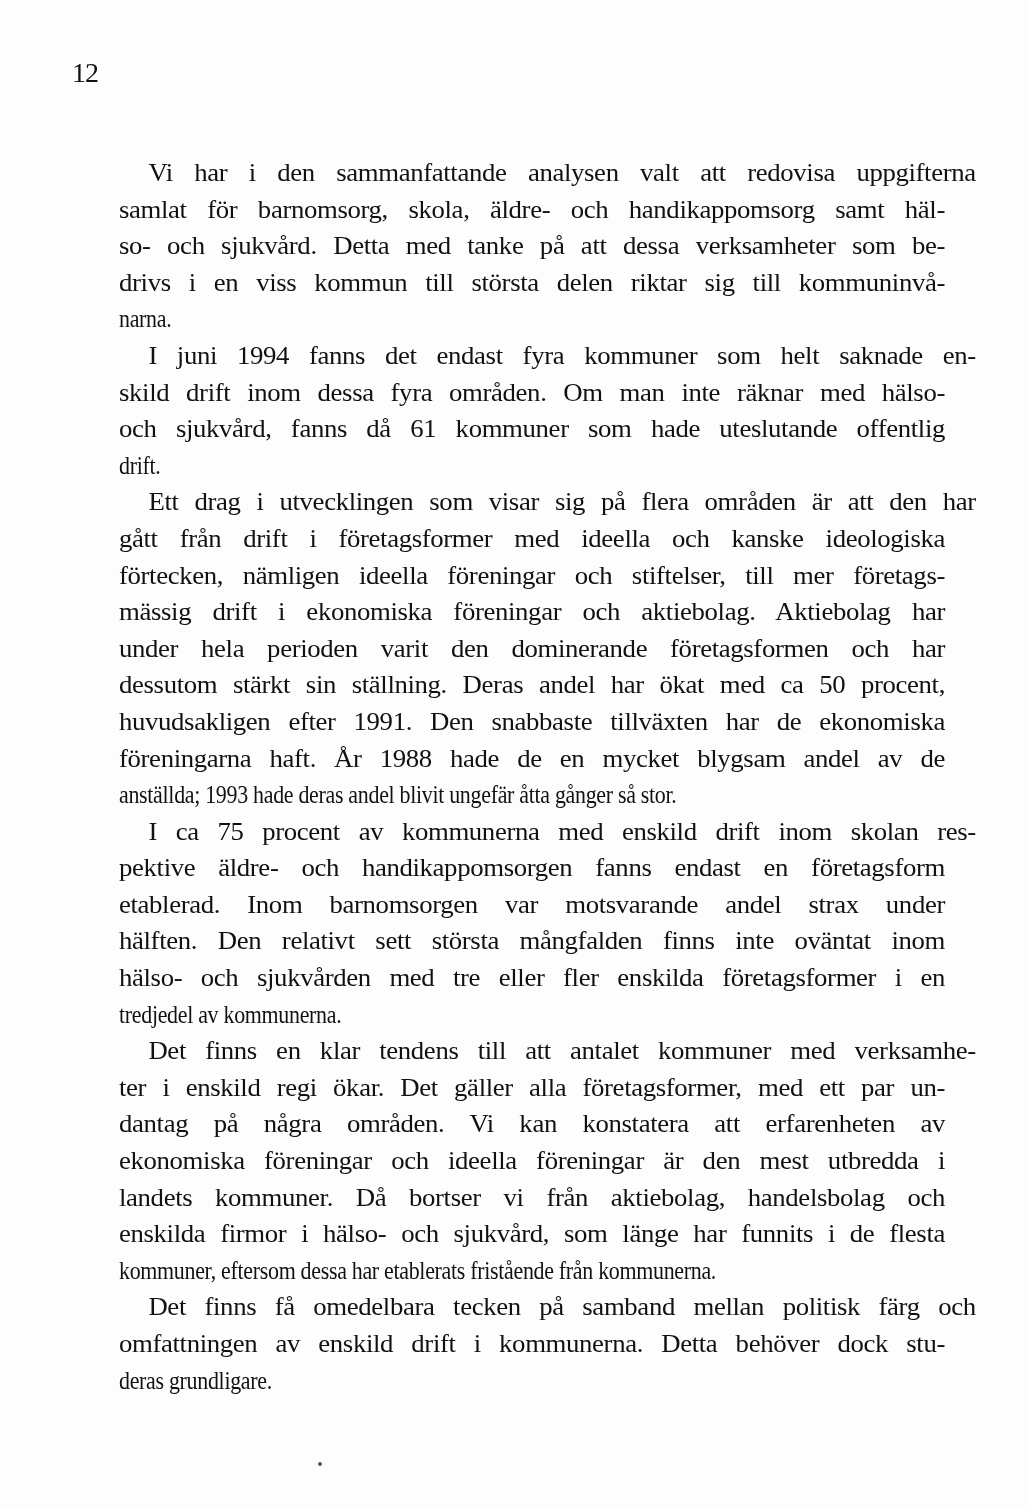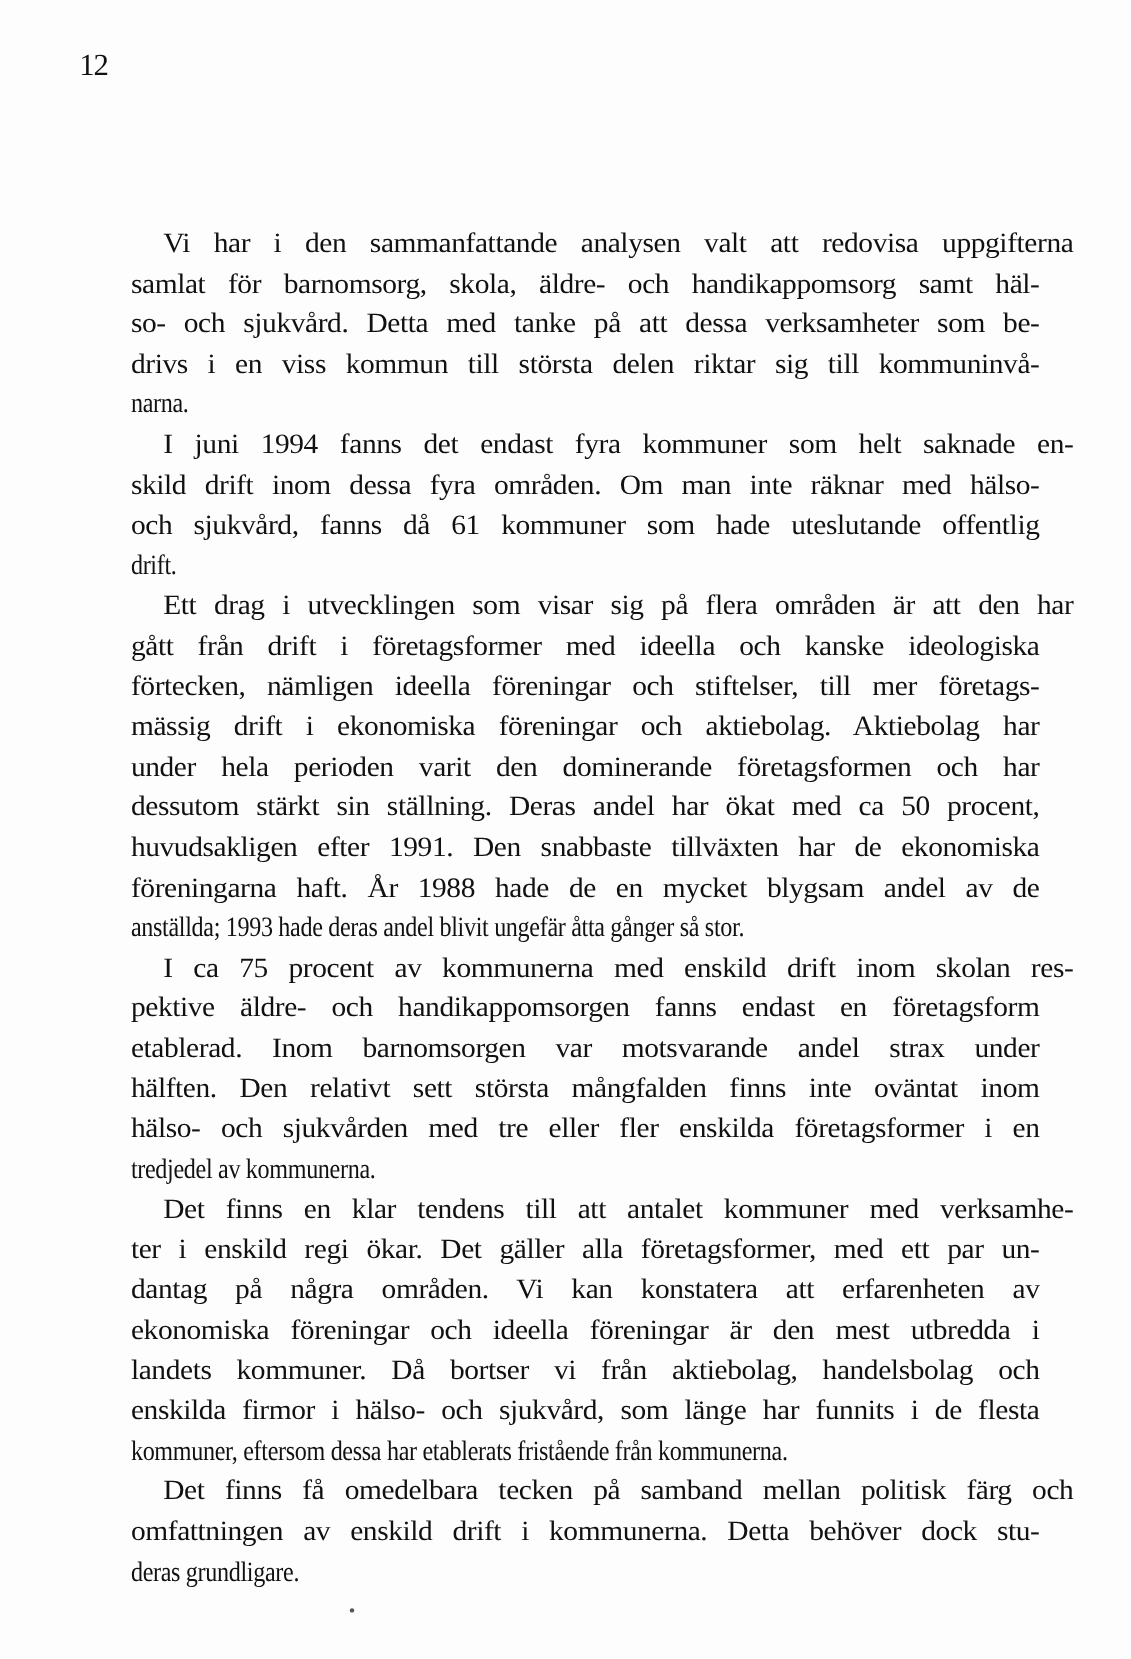--- a/index.html
+++ b/index.html
@@ -1,24 +1,24 @@
 <!DOCTYPE html>
 <html><head>
 <meta charset="utf-8">
 <style>
   html, body { margin: 0; padding: 0; }
   body {
     width: 1028px; height: 1508px; background: #fdfdfd; position: relative; overflow: hidden;
     font-family: "Liberation Serif", "DejaVu Serif", serif; color: #111;
   }
   .page-number {
-    position: absolute; left: 72px; top: 44px; font-size: 28px; letter-spacing: -1px;
+    position: absolute; left: 72px; top: 57px; font-size: 28px; letter-spacing: -1px;
   }
   .body-text {
-    position: absolute; left: 119px; top: 155px; width: 826px; margin-top: 48px;
+    position: absolute; left: 119px; top: 155px; width: 826px;
   }
   .paragraph { margin: 0; }
   .line {
     display: block; font-size: 25.5px; line-height: 36.6px; height: 36.6px;
     white-space: nowrap; text-align: justify; text-align-last: justify;
     transform-origin: left center; letter-spacing: -0.35px;
   }
   .line.last { text-align-last: left; }
   .line.indent { padding-left: 28px; }
   .speck { position: absolute; width: 4px; height: 4px; border-radius: 50%; background: #555; left: 318px; top: 1462px; }

